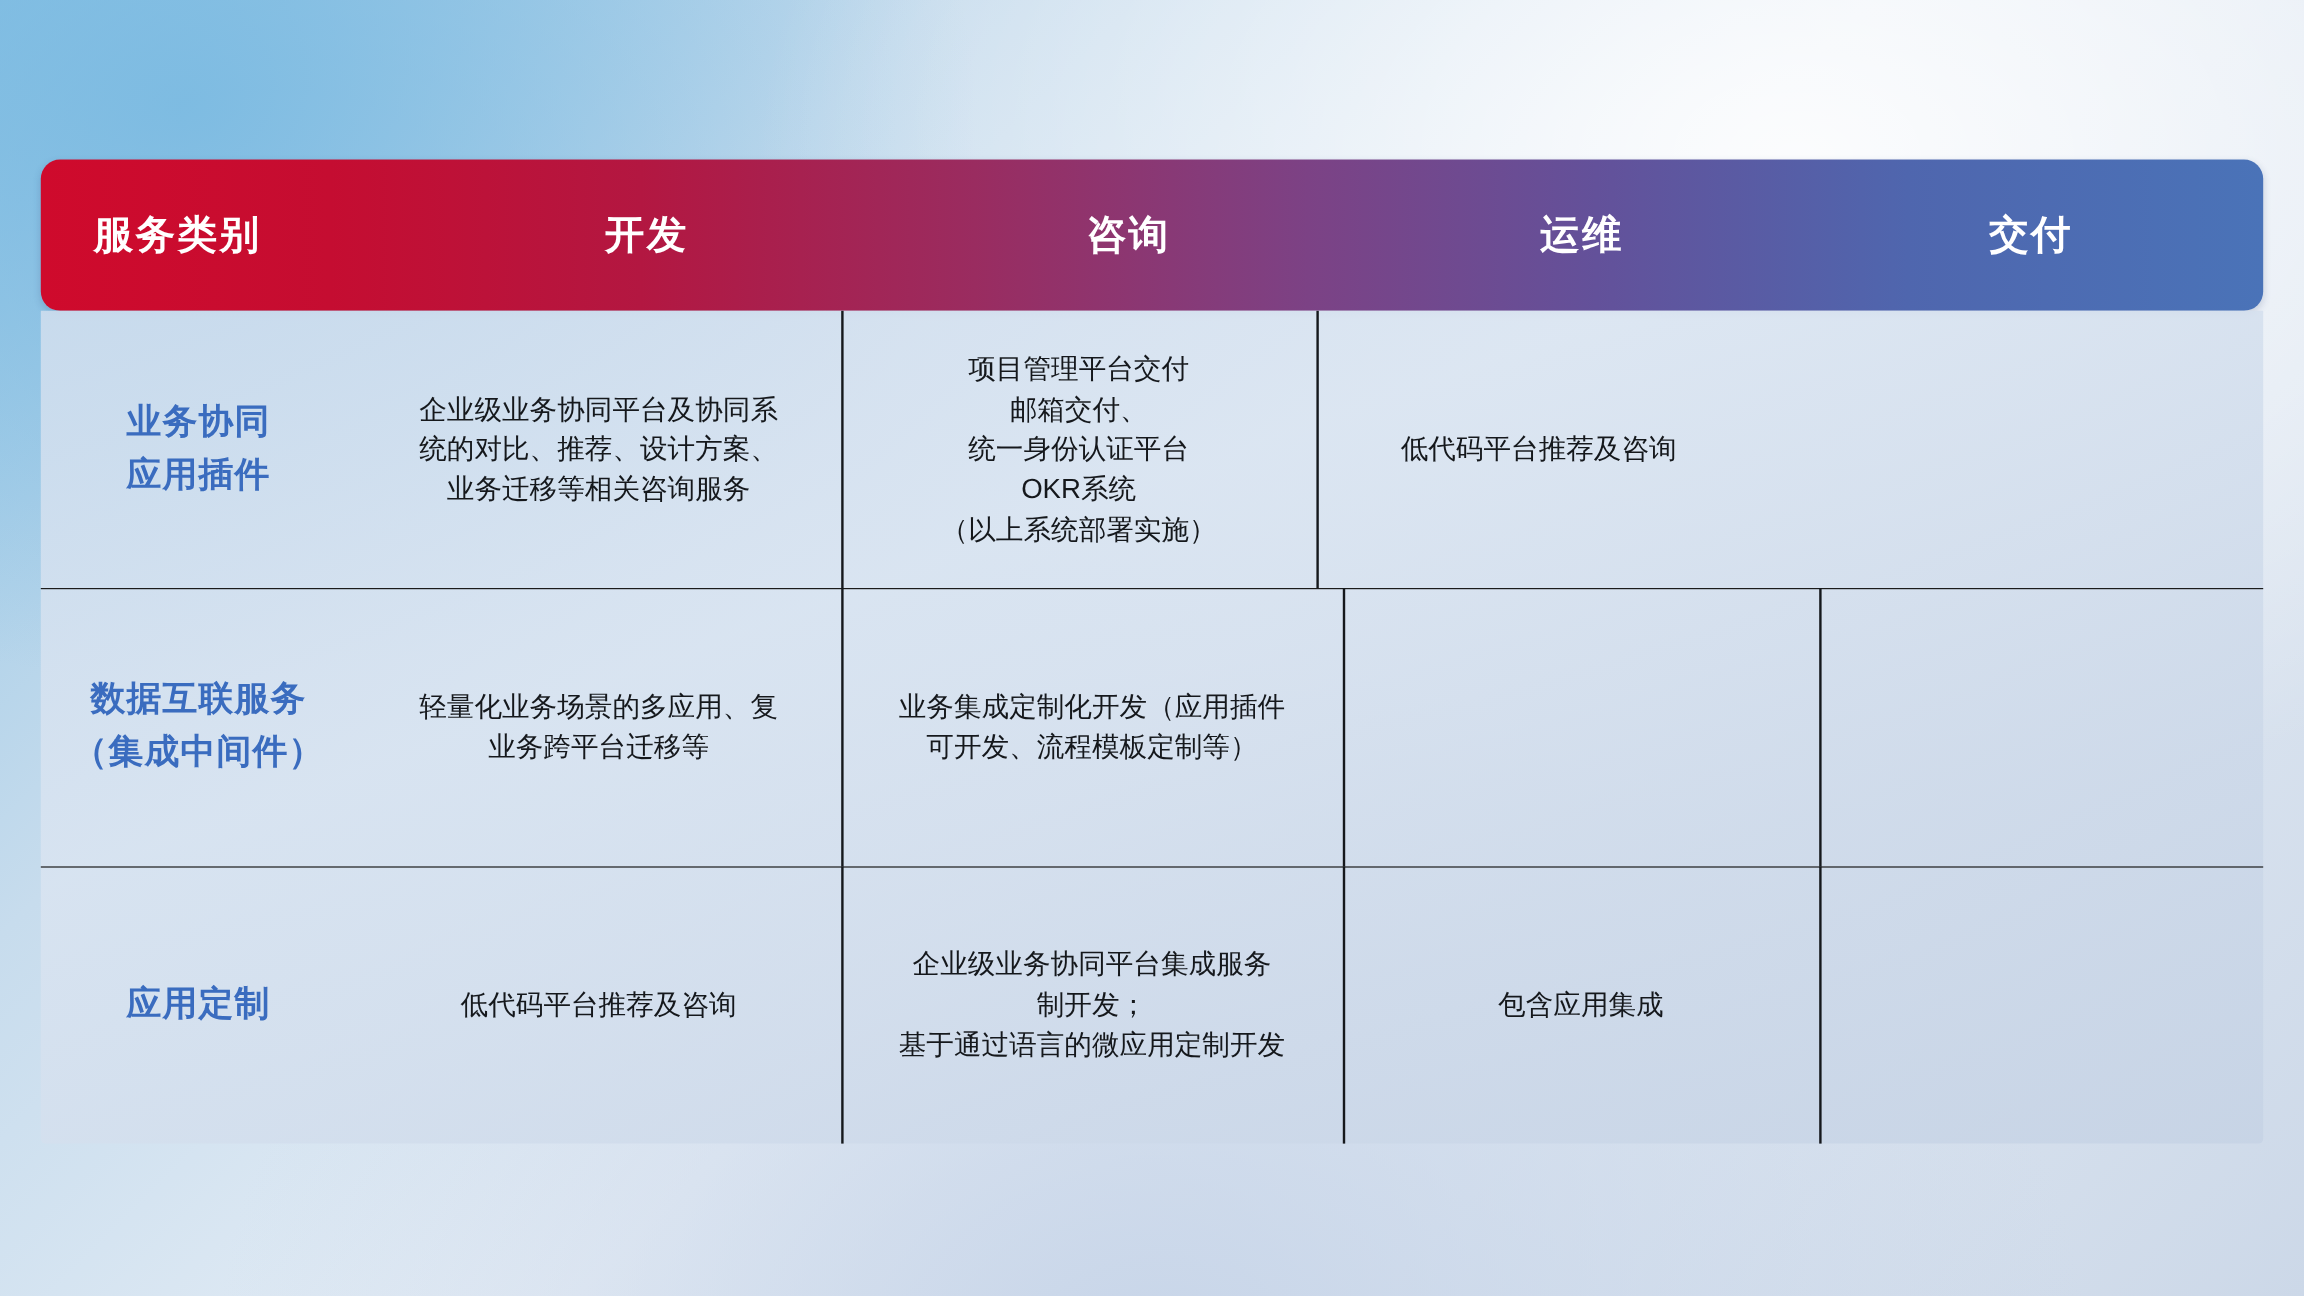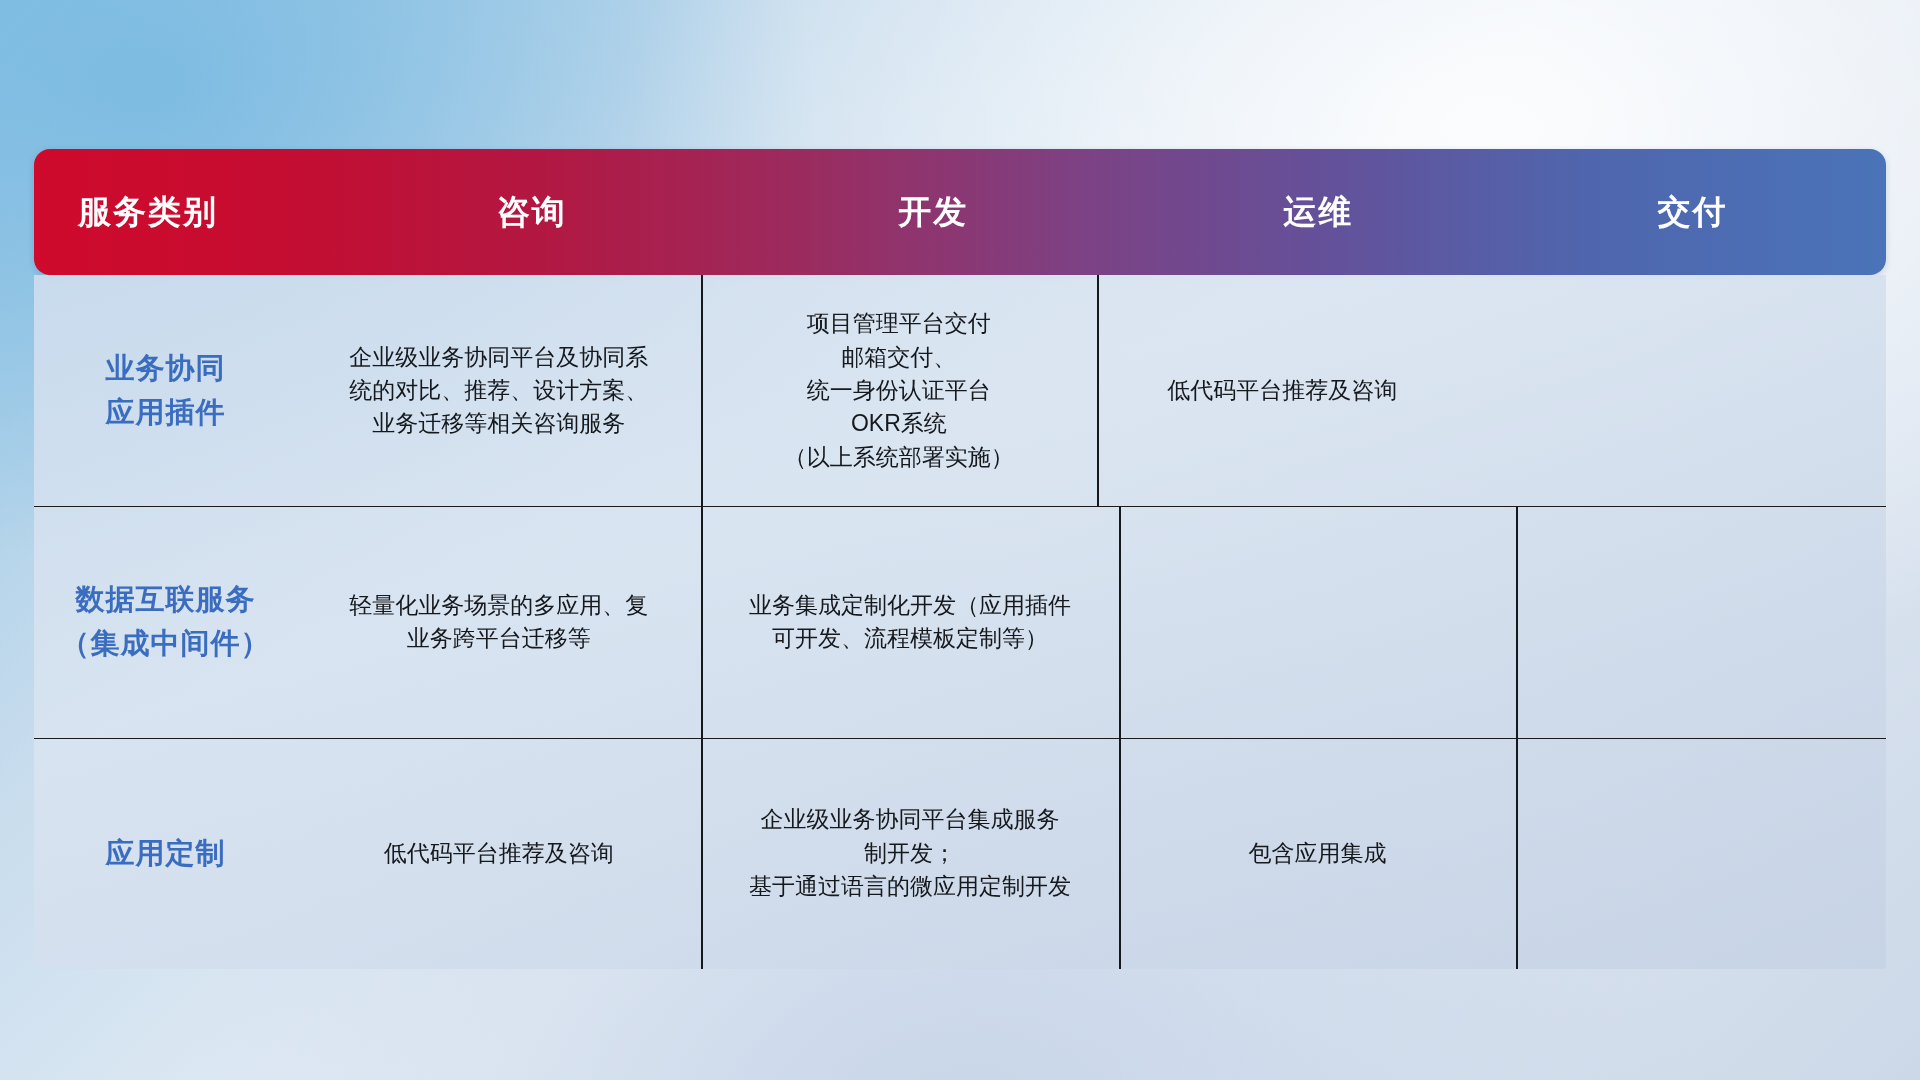--- a/index.html
+++ b/index.html
@@ -22,21 +22,21 @@
   #stage {
     position: relative;
     width: 1920px;
     height: 1080px;
   }
 
   
   .table-wrap {
     position: absolute;
     left: 34px;
-    top: 149px;
+    top: 133px;
     width: 1852px;
     height: 820px;
     display: flex;
     flex-direction: column;
   }
 
   
   .thead {
     display: flex;
     height: 126px;
@@ -140,22 +140,22 @@
 </style>
 </head>
 <body>
 
 <div id="stage">
 
   <div class="table-wrap">
 
     <div class="thead">
       <div class="th first c0">服务类别</div>
+      <div class="th c2">开发</div>
       <div class="th c1">咨询</div>
-      <div class="th c2">开发</div>
       <div class="th c4">运维</div>
       <div class="th c3">交付</div>
     </div>
 
     <div class="tbody">
 
       <div class="trow">
         <div class="td cat c0 multiline">业务协同
 应用插件</div>
         <div class="td c1 multiline">企业级业务协同平台及协同系

